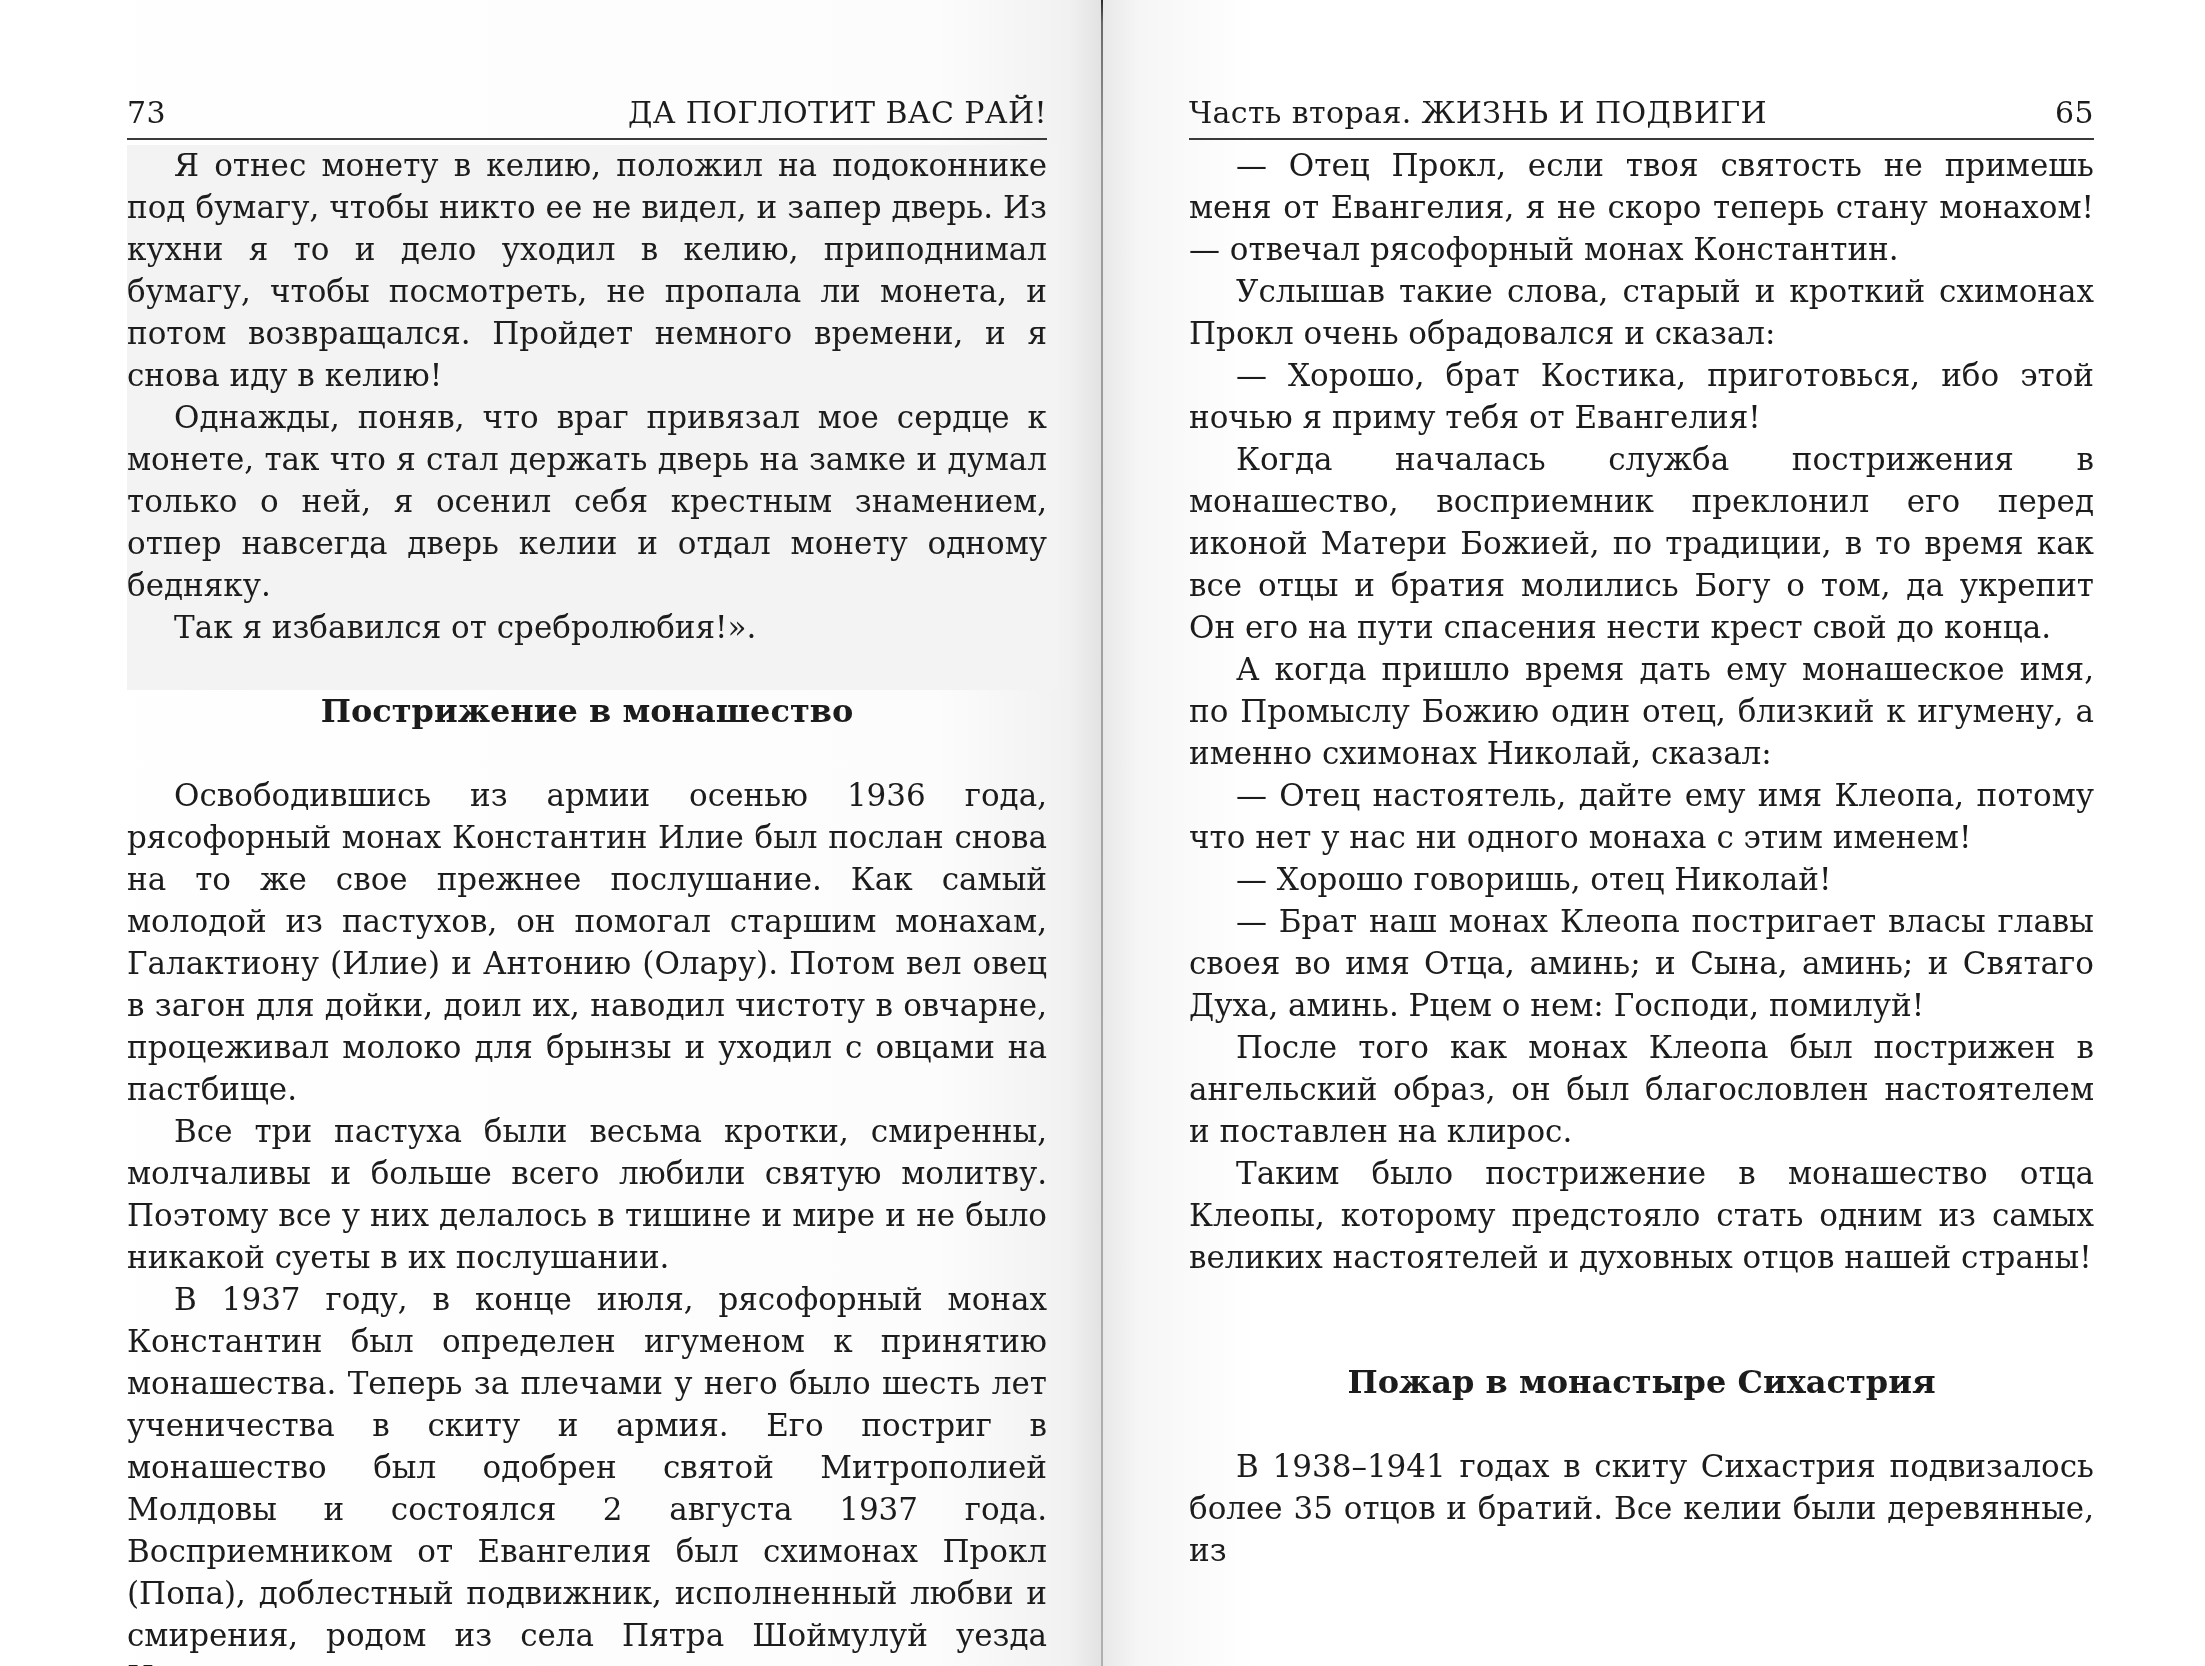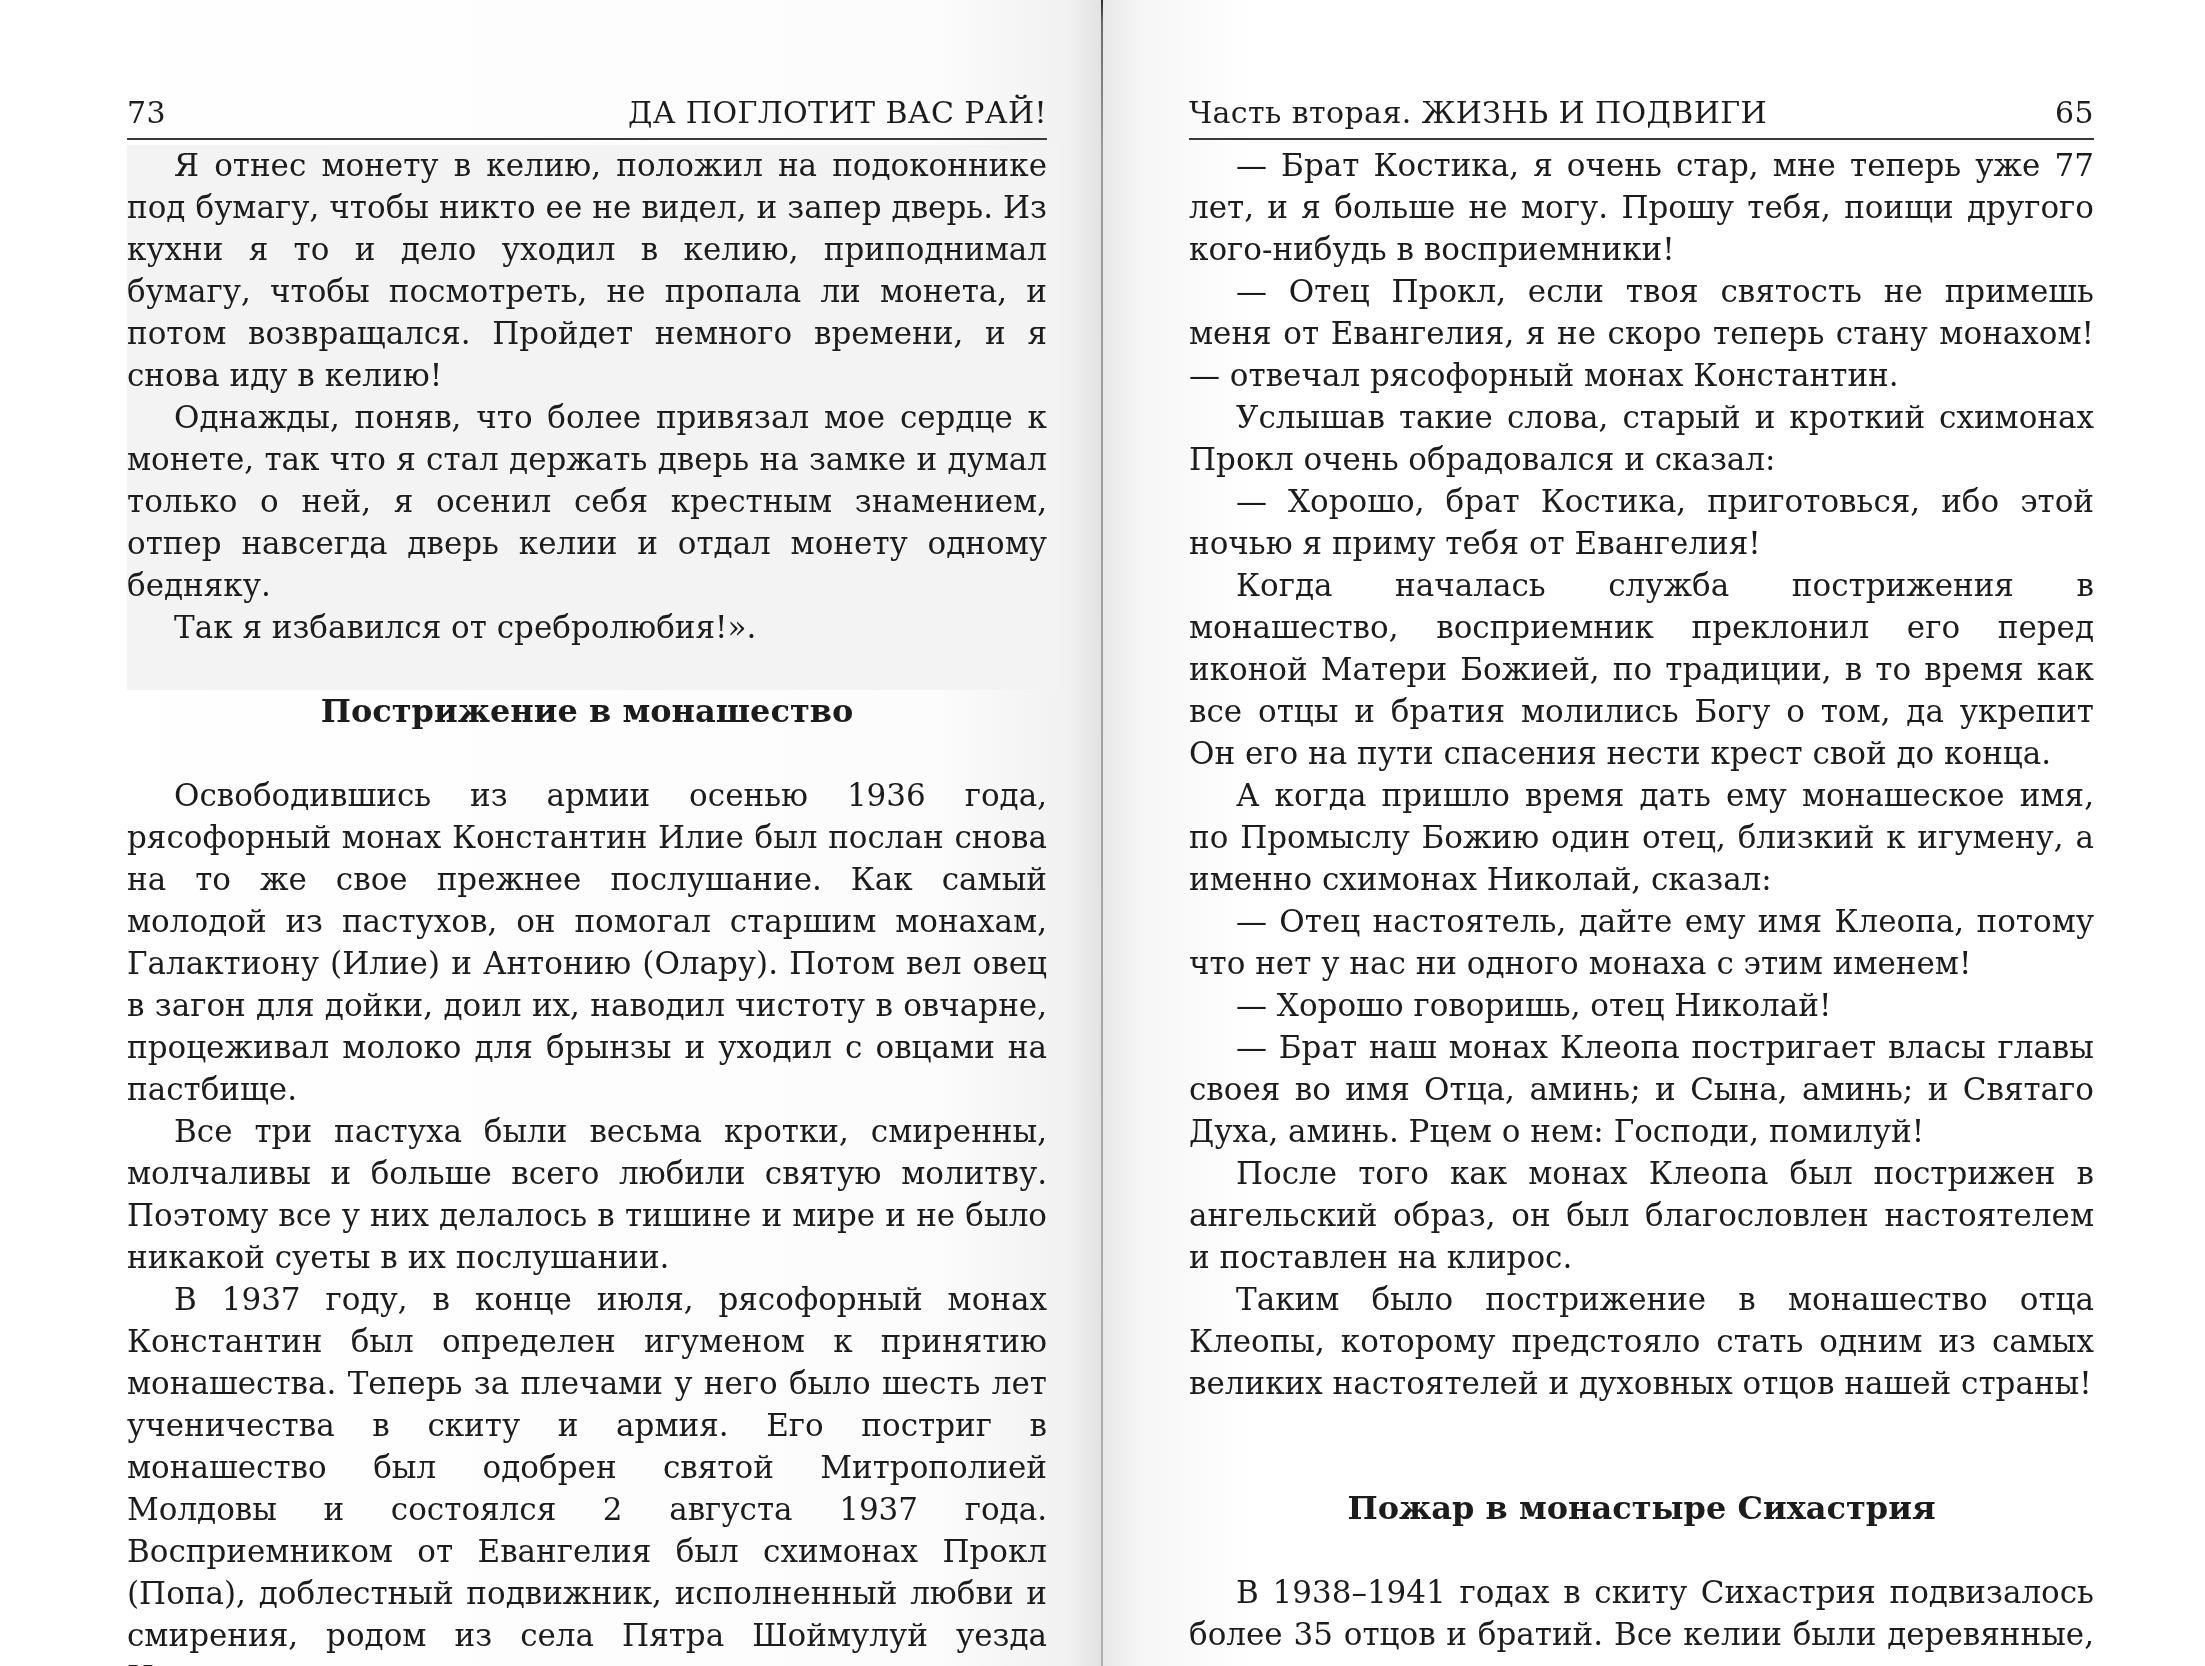--- a/index.html
+++ b/index.html
@@ -58,37 +58,36 @@
 <div class="spread">
 
   <div class="page page-left">
     <div class="bleed-shade"></div>
     <div class="running-head">
       <span>73</span>
       <span>ДА ПОГЛОТИТ ВАС РАЙ!</span>
     </div>
     <div class="body-text">
       <p class="para">Я отнес монету в келию, положил на подоконнике под бумагу, чтобы никто ее не видел, и запер дверь. Из кухни я то и дело уходил в келию, приподнимал бумагу, чтобы посмотреть, не пропала ли монета, и потом возвращался. Пройдет немного времени, и я снова иду в келию!</p>
-      <p class="para">Однажды, поняв, что более привязал мое сердце к монете, так что я стал держать дверь на замке и думал только о ней, я осенил себя крестным знамением, отпер навсегда дверь келии и отдал монету одному бедняку.</p>
+      <p class="para">Однажды, поняв, что враг привязал мое сердце к монете, так что я стал держать дверь на замке и думал только о ней, я осенил себя крестным знамением, отпер навсегда дверь келии и отдал монету одному бедняку.</p>
       <p class="para">Так я избавился от сребролюбия!».</p>
       <h2 class="heading heading-left">Пострижение в монашество</h2>
       <p class="para">Освободившись из армии осенью 1936 года, рясофорный монах Константин Илие был послан снова на то же свое прежнее послушание. Как самый молодой из пастухов, он помогал старшим монахам, Галактиону (Илие) и Антонию (Олару). Потом вел овец в загон для дойки, доил их, наводил чистоту в овчарне, процеживал молоко для брынзы и уходил с овцами на пастбище.</p>
       <p class="para">Все три пастуха были весьма кротки, смиренны, молчаливы и больше всего любили святую молитву. Поэтому все у них делалось в тишине и мире и не было никакой суеты в их послушании.</p>
       <p class="para">В 1937 году, в конце июля, рясофорный монах Константин был определен игуменом к принятию монашества. Теперь за плечами у него было шесть лет ученичества в скиту и армия. Его постриг в монашество был одобрен святой Митрополией Молдовы и состоялся 2 августа 1937 года. Восприемником от Евангелия был схимонах Прокл (Попа), доблестный подвижник, исполненный любви и смирения, родом из села Пятра Шоймулуй уезда Нямц.</p>
 
     </div>
   </div>
 
   <div class="page page-right">
     <div class="running-head">
       <span>Часть вторая. ЖИЗНЬ И ПОДВИГИ</span>
       <span>65</span>
     </div>
     <div class="body-text">
-      <p class="dialog">— Брат Костика, я очень стар, мне теперь уже 77 лет, и я больше не могу. Прошу тебя, поищи другого кого-нибудь в восприемники!</p>
       <p class="dialog">— Отец Прокл, если твоя святость не примешь меня от Евангелия, я не скоро теперь стану монахом! — отвечал рясофорный монах Константин.</p>
       <p class="para">Услышав такие слова, старый и кроткий схимонах Прокл очень обрадовался и сказал:</p>
       <p class="dialog">— Хорошо, брат Костика, приготовься, ибо этой ночью я приму тебя от Евангелия!</p>
       <p class="para">Когда началась служба пострижения в монашество, восприемник преклонил его перед иконой Матери Божией, по традиции, в то время как все отцы и братия молились Богу о том, да укрепит Он его на пути спасения нести крест свой до конца.</p>
       <p class="para">А когда пришло время дать ему монашеское имя, по Промыслу Божию один отец, близкий к игумену, а именно схимонах Николай, сказал:</p>
       <p class="dialog">— Отец настоятель, дайте ему имя Клеопа, потому что нет у нас ни одного монаха с этим именем!</p>
       <p class="dialog">— Хорошо говоришь, отец Николай!</p>
       <p class="dialog">— Брат наш монах Клеопа постригает власы главы своея во имя Отца, аминь; и Сына, аминь; и Святаго Духа, аминь. Рцем о нем: Господи, помилуй!</p>
       <p class="para">После того как монах Клеопа был пострижен в ангельский образ, он был благословлен настоятелем и поставлен на клирос.</p>
       <p class="para">Таким было пострижение в монашество отца Клеопы, которому предстояло стать одним из самых великих настоятелей и духовных отцов нашей страны!</p>

